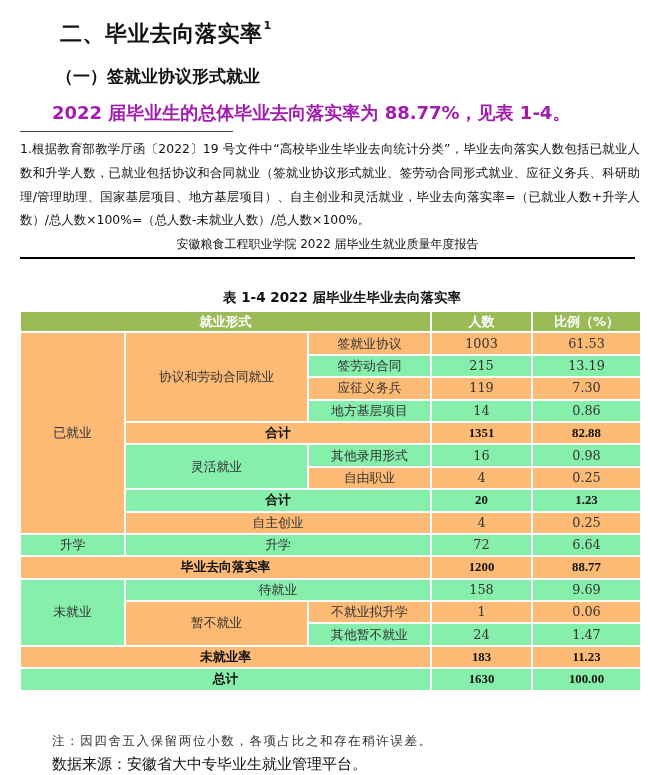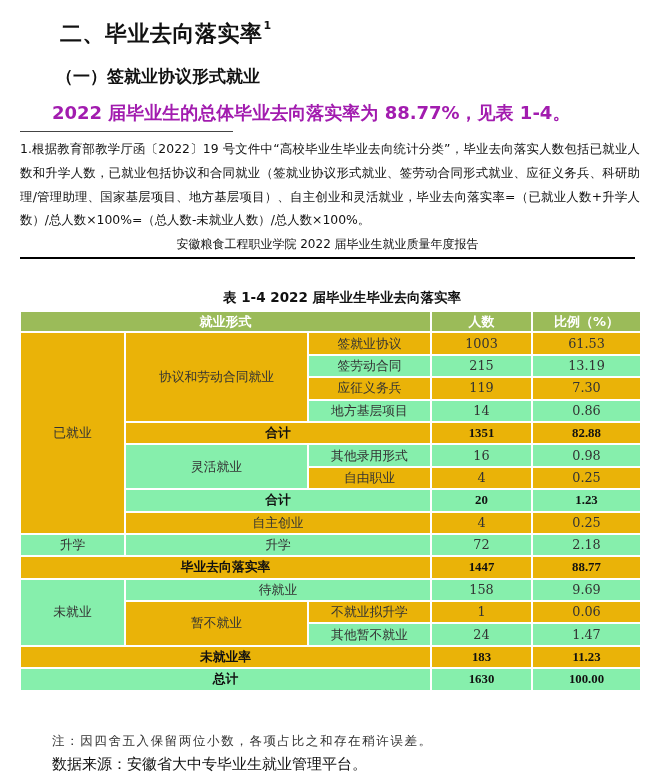--- a/index.html
+++ b/index.html
@@ -39,21 +39,21 @@
       font-family: "DejaVu Serif", "Liberation Serif", serif; font-size: 12.8px; color: #333;
     }
     table.main td, table.main th {
       border: 2px solid #ffffff; height: 20.4px; padding: 0; text-align: center; vertical-align: middle;
       line-height: 18px; overflow: hidden; white-space: nowrap;
     }
     table.main th {
       background: #9bbb59; color: #fff; font-family: "DejaVu Sans", "Liberation Sans", sans-serif; font-weight: bold;
       font-size: 13px; height: 19.4px;
     }
-    .d { background: #eab308; }
+    .d { background: #fdba74; }
     .l { background: #86efac; }
     .b { font-family: "DejaVu Sans", "Liberation Sans", sans-serif; font-weight: bold; color: #111; }
     .bn { font-family: Liberation Serif, serif; font-weight: bold; color: #111; }
 
     .note {
       left: 52px; top: 731px; font-family: "DejaVu Serif", "Liberation Serif", serif; font-size: 12.5px; color: #333;
       line-height: 20px; letter-spacing: 1.6px; white-space: nowrap;
     }
     .source {
       left: 52px; top: 754px; font-size: 15px; color: #111; line-height: 20px; white-space: nowrap; text-align: right;
@@ -134,25 +134,25 @@
   </tr>
   <tr>
     <td colspan="2" class="d">自主创业</td>
     <td class="d">4</td>
     <td class="d">0.25</td>
   </tr>
   <tr>
     <td class="l">升学</td>
     <td colspan="2" class="l">升学</td>
     <td class="l">72</td>
-    <td class="l">2.18</td>
+    <td class="l">6.64</td>
   </tr>
   <tr>
     <td colspan="3" class="d b">毕业去向落实率</td>
-    <td class="d bn">1447</td>
+    <td class="d bn">1200</td>
     <td class="d bn">88.77</td>
   </tr>
   <tr>
     <td rowspan="3" class="l">未就业</td>
     <td colspan="2" class="l">待就业</td>
     <td class="l">158</td>
     <td class="l">9.69</td>
   </tr>
   <tr>
     <td rowspan="2" class="d">暂不就业</td>

